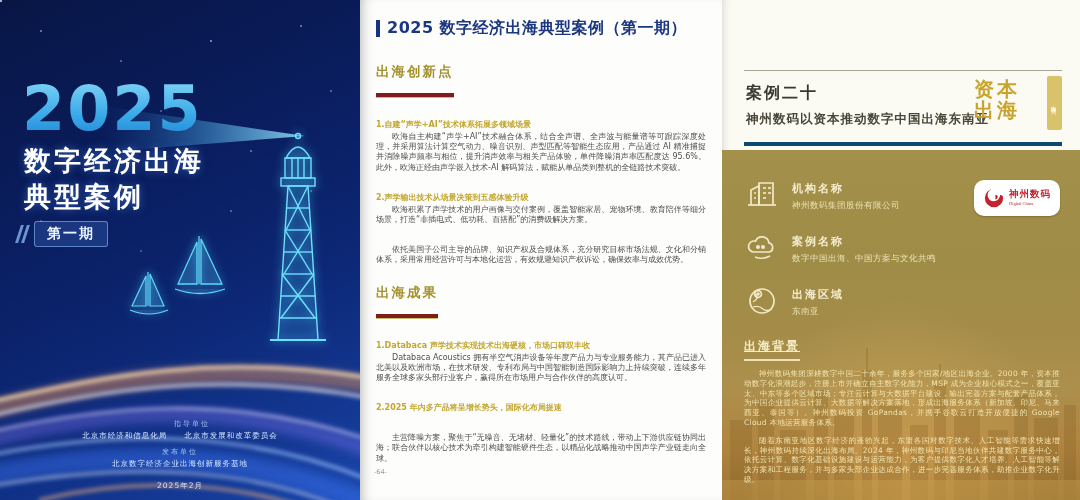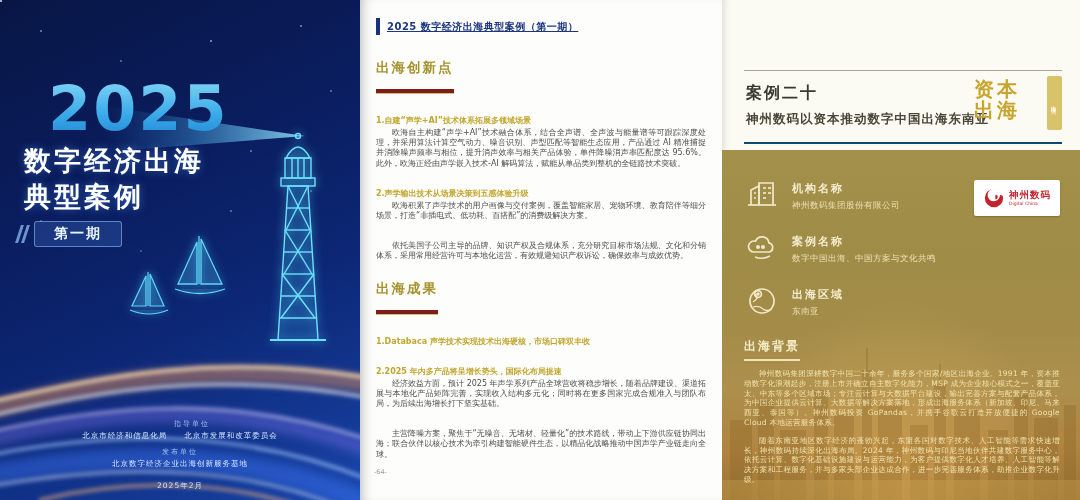--- a/index.html
+++ b/index.html
@@ -10,87 +10,87 @@
   
   .cover{position:absolute;left:0;top:0;width:360px;height:500px;overflow:hidden;
          background:linear-gradient(155deg,#081645 0%,#0a1d5e 35%,#0c2775 62%,#143a96 88%,#1a47ad 100%);}
   .stars{position:absolute;left:0;top:0;width:2px;height:2px;border-radius:50%;background:rgba(255,255,255,.9);
          box-shadow:40px 30px 0 rgba(255,255,255,.5),120px 60px 0 rgba(255,255,255,.4),210px 40px 0 rgba(255,255,255,.6),
          300px 25px 0 rgba(255,255,255,.5),330px 90px 0 rgba(255,255,255,.4),160px 110px 0 rgba(255,255,255,.35),
          70px 150px 0 rgba(255,255,255,.3),250px 150px 0 rgba(255,255,255,.45),310px 190px 0 rgba(255,255,255,.35),
          40px 220px 0 rgba(255,255,255,.3),140px 250px 0 rgba(255,255,255,.3),230px 210px 0 rgba(255,255,255,.4);}
   .cv-year{position:absolute;left:22px;top:72px;font-size:62px;font-weight:800;letter-spacing:2px;
            color:#49b8f0;background:linear-gradient(180deg,#8edcf8 0%,#38a9e8 60%,#1f7fd0 100%);
-           -webkit-background-clip:text;background-clip:text;margin-left:26px;-webkit-text-fill-color:transparent;}
+           -webkit-background-clip:text;background-clip:text;-webkit-text-fill-color:transparent;}
   .cv-t1{position:absolute;left:24px;top:143px;font-size:27px;font-weight:800;color:#fff;letter-spacing:3px;
          text-shadow:0 0 8px rgba(90,160,255,.5);}
   .cv-t2{position:absolute;left:24px;top:179px;font-size:27px;font-weight:800;color:#fff;letter-spacing:3px;
          text-shadow:0 0 8px rgba(90,160,255,.5);}
   .cv-badge-wrap{position:absolute;left:18px;top:221px;display:flex;align-items:center;}
   .cv-badge-bars{display:flex;margin-right:4px;}
   .cv-badge-bars i{display:block;width:3px;height:18px;background:rgba(150,200,255,.7);transform:skewX(-18deg);margin-right:3px;}
-  .cv-badge{min-width:74px;padding:3px 19px;text-align:left;font-size:14px;font-weight:700;color:#eaf4ff;
+  .cv-badge{min-width:74px;padding:3px 11px;text-align:center;font-size:14px;font-weight:700;color:#eaf4ff;
             background:rgba(70,120,210,.28);border:1px solid rgba(150,200,255,.55);border-radius:3px;letter-spacing:2px;}
   .beam{position:absolute;left:103px;top:106px;width:202px;height:48px;}
   .lh{position:absolute;left:248px;top:88px;filter:drop-shadow(0 0 5px rgba(80,220,255,.75));}
   .boat{position:absolute;filter:drop-shadow(0 0 4px rgba(80,220,255,.7));}
   .trails{position:absolute;left:0;bottom:0;width:360px;height:210px;}
   .cv-footer{position:absolute;left:0;right:0;top:421px;text-align:center;line-height:1;}
   .cv-f-label{font-size:7px;color:#9fc2f2;letter-spacing:2px;padding-left:24px;}
   .cv-f-orgs{font-size:7.5px;color:#d6e6ff;margin-top:4px;letter-spacing:1px;}
   .cv-f-label2{font-size:7px;color:#9fc2f2;margin-top:9px;letter-spacing:2px;}
   .cv-f-org2{font-size:7.5px;color:#d6e6ff;margin-top:4px;letter-spacing:1px;}
   .cv-f-date{font-size:7.5px;color:#cfe0fa;margin-top:15px;letter-spacing:1px;}
 
   
   .page-mid{position:absolute;left:360px;top:0;width:362px;height:500px;background:#fdfdfc;
             padding:18px 16px 0 16px;box-shadow:inset 10px 0 14px -10px rgba(0,0,0,.35);}
   .pm-head{display:flex;align-items:center;margin-bottom:22px;}
   .pm-head-bar{width:4px;height:17px;background:#17327e;margin-right:7px;}
-  .pm-head-title{font-size:10px;font-weight:700;color:#1c3781;letter-spacing:.5px;text-decoration:underline;}
+  .pm-head-title{font-size:16px;font-weight:700;color:#1c3781;letter-spacing:.5px;}
   .sec-h{display:inline-block;font-size:13.5px;font-weight:800;color:#a4922c;letter-spacing:2px;
          padding-bottom:12px;border-bottom:5px solid #7f1d1d;position:relative;margin-bottom:2px;}
   .sec-h::after{content:"";position:absolute;left:0;right:0;bottom:-5px;height:1px;background:#cabf6d;}
   .pt{margin-top:20px;}
   .pt-title{font-size:8px;font-weight:700;color:#c2a62e;line-height:10px;}
   .pt-body{font-size:8px;color:#4e4e4e;line-height:10.2px;text-align:justify;text-indent:2em;margin-top:2px;}
   .sec2{margin-top:16px;}
   .pm-pagenum{position:absolute;left:14px;bottom:24px;font-size:6.5px;color:#9a9a9a;}
 
   
   .page-right{position:absolute;left:722px;top:0;width:358px;height:500px;background:#fbfaf3;
               box-shadow:inset 8px 0 10px -8px rgba(0,0,0,.18);}
   .rp-head{position:absolute;left:22px;right:18px;top:70px;border-top:1px solid #a9a795;
-           border-bottom:2px solid #0c4a6e;padding:12px 0 14px 2px;}
+           border-bottom:4px solid #0c4a6e;padding:12px 0 14px 2px;}
   .rp-case-num{font-size:16px;font-weight:800;color:#3a392e;letter-spacing:2px;}
   .rp-case-title{font-size:12.5px;font-weight:700;color:#474638;margin-top:7px;letter-spacing:1px;}
   .rp-tag{position:absolute;right:42px;top:8px;text-align:left;line-height:21px;
           font-size:20px;font-weight:800;color:#c8a42c;letter-spacing:3px;}
   .rp-ribbon{position:absolute;right:0;top:5px;width:15px;height:54px;background:#d8c26a;border-radius:2px;
              display:flex;align-items:center;justify-content:center;}
   .rp-ribbon span{writing-mode:vertical-rl;font-size:5.5px;color:#fffbe8;letter-spacing:1px;}
   .gold-panel{position:absolute;left:0;right:0;top:150px;bottom:0;overflow:hidden;
               background:linear-gradient(180deg,#a3914b 0%,#9e8c47 28%,#a38c48 50%,#ad8f4c 68%,#b08440 85%,#9c7434 100%);}
   .city{position:absolute;left:0;bottom:0;width:100%;height:170px;opacity:.55;}
   .haze{position:absolute;left:0;bottom:0;width:100%;height:220px;
         background:radial-gradient(ellipse at 50% 100%,rgba(255,200,110,.35) 0%,rgba(255,200,110,0) 65%);}
   .info-rows{position:relative;padding:26px 0 0 22px;}
   .info-row{display:flex;align-items:flex-end;margin-bottom:17px;}
   .info-icon{width:36px;height:36px;flex:0 0 36px;display:flex;align-items:center;justify-content:center;}
   .info-txt{margin-left:12px;padding-top:2px;}
   .info-label{font-size:11px;font-weight:800;color:#f4ecce;letter-spacing:2px;}
   .info-value{font-size:8.5px;color:#ece0b2;margin-top:4px;letter-spacing:.5px;}
-  .logo-box{position:absolute;right:20px;top:30px;width:86px;height:36px;background:#fff;border-radius:2px;
-            display:flex;align-items:center;justify-content:center;box-shadow:0 1px 2px rgba(60,40,0,.3);}
+  .logo-box{position:absolute;right:20px;top:30px;width:86px;height:36px;background:#fff;border-radius:10px;
+            display:flex;align-items:center;justify-content:center;box-shadow:0 1px 2px rgba(60,40,0,.3);font-family:Liberation Serif, serif;}
   .logo-txt{margin-left:4px;line-height:1;}
   .logo-cn{font-size:9.5px;font-weight:800;color:#c2232d;letter-spacing:1px;}
   .logo-en{font-size:4.5px;color:#c2232d;margin-top:2px;}
   .bg-sec{position:relative;margin:6px 20px 0 22px;}
   .bg-h{display:inline-block;font-size:12px;font-weight:800;color:#f6eec9;letter-spacing:2px;
-        padding-bottom:4px;border-bottom:2px solid #efe3b4;}
+        padding-bottom:4px;border-bottom:2px solid #efe3b4;text-decoration:underline;}
   .bg-p{font-size:7.5px;color:#f0e3ae;line-height:9.8px;text-align:justify;text-indent:2em;margin-top:8px;letter-spacing:.3px;}
 </style>
 </head>
 <body>
 
 <div class="screen">
 
   <div class="cover">
     <i class="stars"></i>
 
@@ -211,24 +211,24 @@
       </div>
       <div class="pt">
         <div class="pt-body">依托美国子公司主导的品牌、知识产权及合规体系，充分研究目标市场法规、文化和分销体系，采用常用经营许可与本地化运营，有效规避知识产权诉讼，确保效率与成效优势。</div>
       </div>
     </div>
 
     <div class="sec2">
       <span class="sec-h">出海成果</span>
       <div class="pt">
         <div class="pt-title">1.Databaca 声学技术实现技术出海硬核，市场口碑双丰收</div>
+        <div class="pt-body">Databaca Acoustics 拥有半空气消声设备等年度产品力与专业服务能力，其产品已进入北美以及欧洲市场，在技术研发、专利布局与中国智能制造国际影响力上持续突破，连续多年服务全球多家头部行业客户，赢得所在市场用户与合作伙伴的高度认可。</div>
       </div>
       <div class="pt">
         <div class="pt-title">2.2025 年内多产品将呈增长势头，国际化布局提速</div>
-        <div class="pt-body">经济效益方面，预计 2025 年声学系列产品全球营收将稳步增长，随着品牌建设、渠道拓展与本地化产品矩阵完善，实现收入结构多元化；同时将在更多国家完成合规准入与团队布局，为后续出海增长打下坚实基础。</div>
       </div>
       <div class="pt">
         <div class="pt-body">主营降噪方案，聚焦于“无噪音、无堵材、轻量化”的技术路线，带动上下游供应链协同出海；联合伙伴以核心技术为牵引构建智能硬件生态，以精品化战略推动中国声学产业链走向全球。</div>
       </div>
     </div>
 
     <div class="pm-pagenum">-64-</div>
   </div>
 
   <div class="page-right">
@@ -332,19 +332,19 @@
           </svg>
           <span class="logo-txt">
             <div class="logo-cn">神州数码</div>
             <div class="logo-en">Digital China</div>
           </span>
         </div>
       </div>
 
       <div class="bg-sec">
         <span class="bg-h">出海背景</span>
-        <div class="bg-p">神州数码集团深耕数字中国二十余年，服务多个国家/地区出海企业。1991 年，资本推动数字化浪潮起步，注册上市并确立自主数字化能力，MSP 成为企业核心模式之一，覆盖亚太、中东等多个区域市场；专注云计算与大数据平台建设，输出完善方案与配套产品体系，为中国企业提供云计算、大数据等解决方案落地，形成出海服务体系（新加坡、印尼、马来西亚、泰国等）。神州数码投资 GoPandas，并携手谷歌云打造开放便捷的 Google Cloud 本地运营服务体系。</div>
+        <div class="bg-p">神州数码集团深耕数字中国二十余年，服务多个国家/地区出海企业。2000 年，资本推动数字化浪潮起步，注册上市并确立自主数字化能力，MSP 成为企业核心模式之一，覆盖亚太、中东等多个区域市场；专注云计算与大数据平台建设，输出完善方案与配套产品体系，为中国企业提供云计算、大数据等解决方案落地，形成出海服务体系（新加坡、印尼、马来西亚、泰国等）。神州数码投资 GoPandas，并携手谷歌云打造开放便捷的 Google Cloud 本地运营服务体系。</div>
         <div class="bg-p">随着东南亚地区数字经济的蓬勃兴起，东盟各国对数字技术、人工智能等需求快速增长，神州数码持续深化出海布局。2024 年，神州数码与印尼当地伙伴共建数字服务中心，依托云计算、数字化基础设施建设与运营能力，为客户提供数字化人才培养、人工智能等解决方案和工程服务，并与多家头部企业达成合作，进一步完善服务体系，助推企业数字化升级。</div>
       </div>
     </div>
   </div>
 
 </div>
 
 </body></html>

